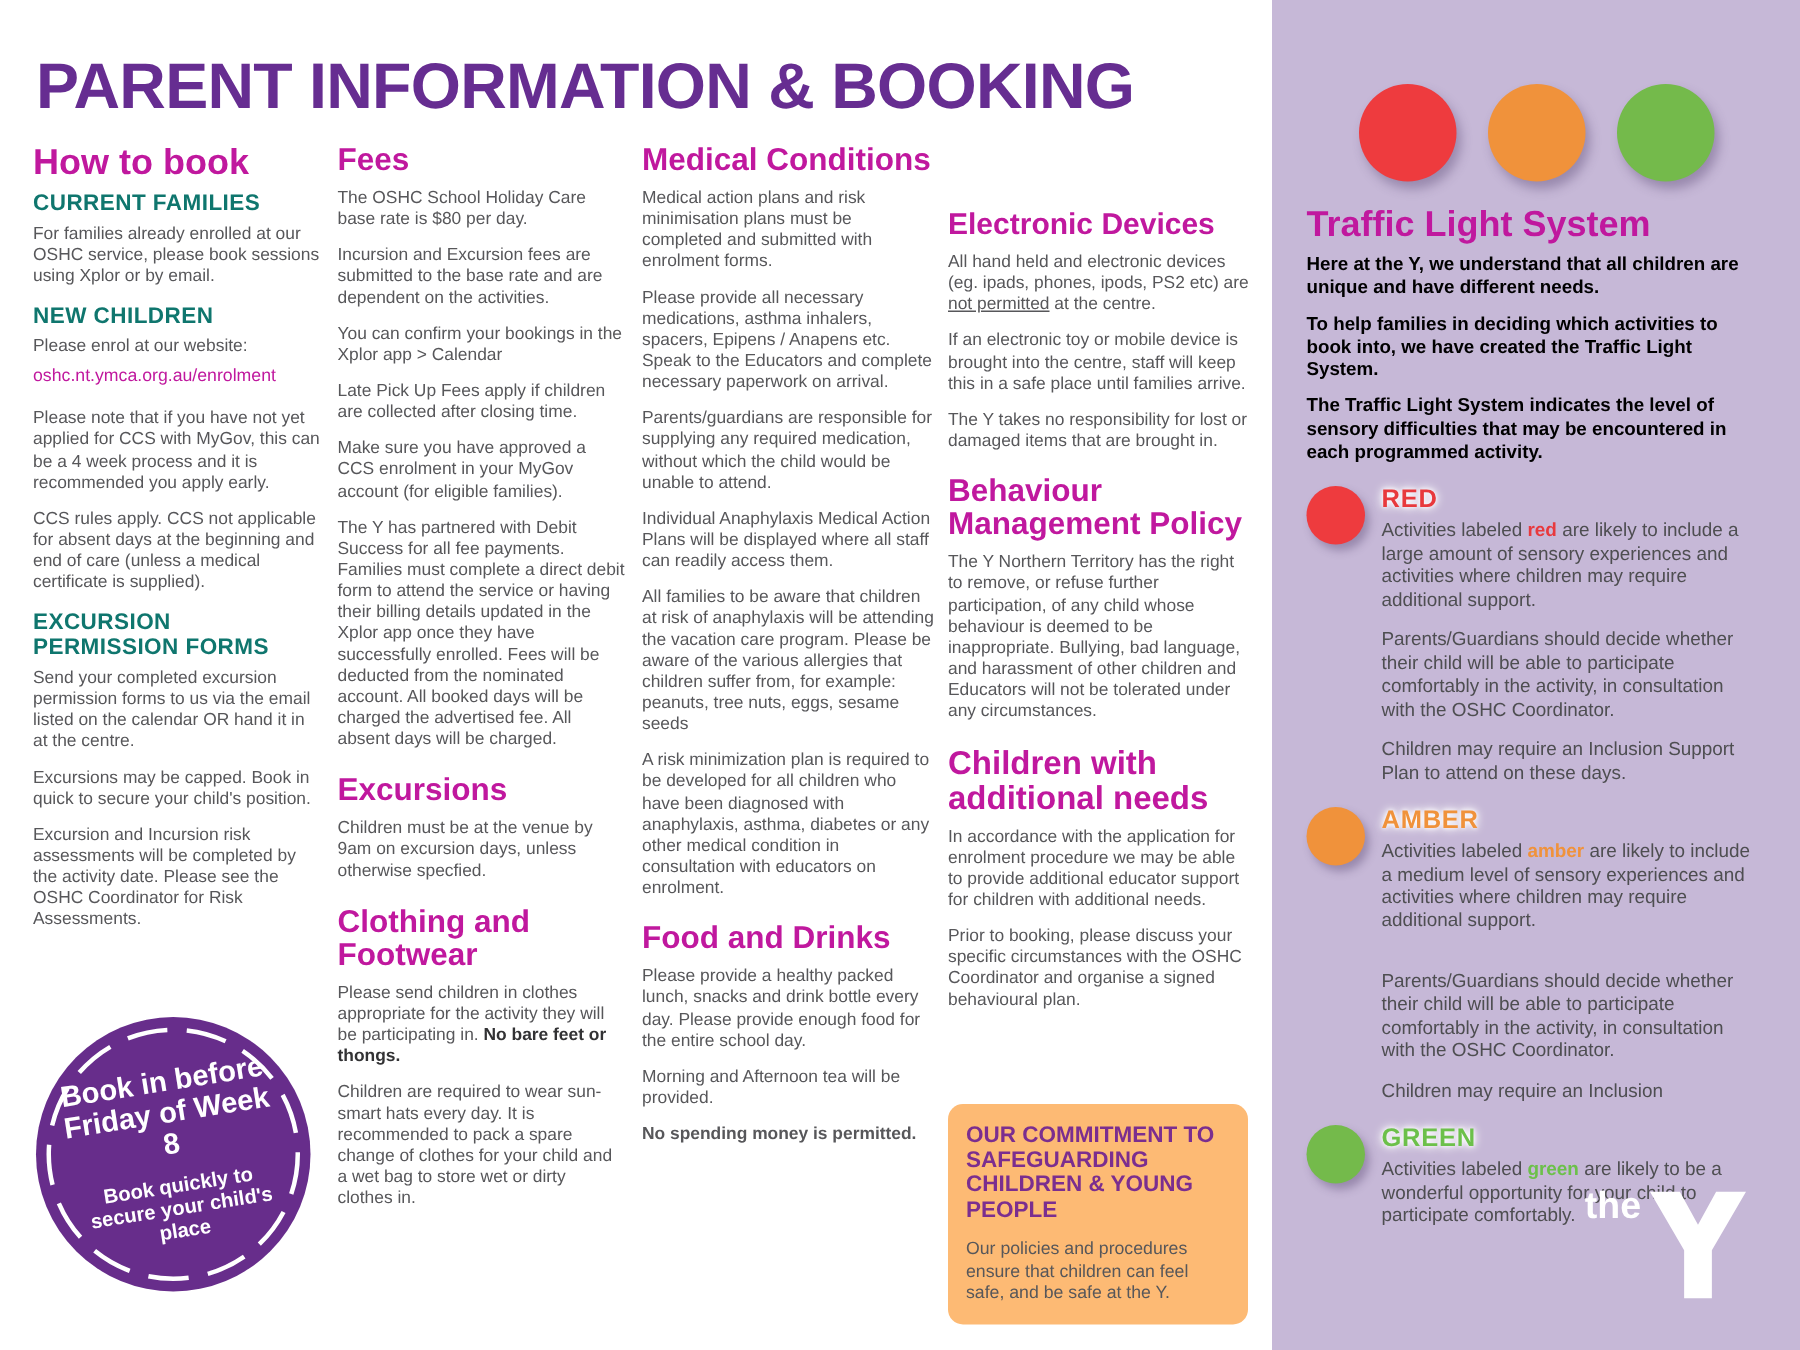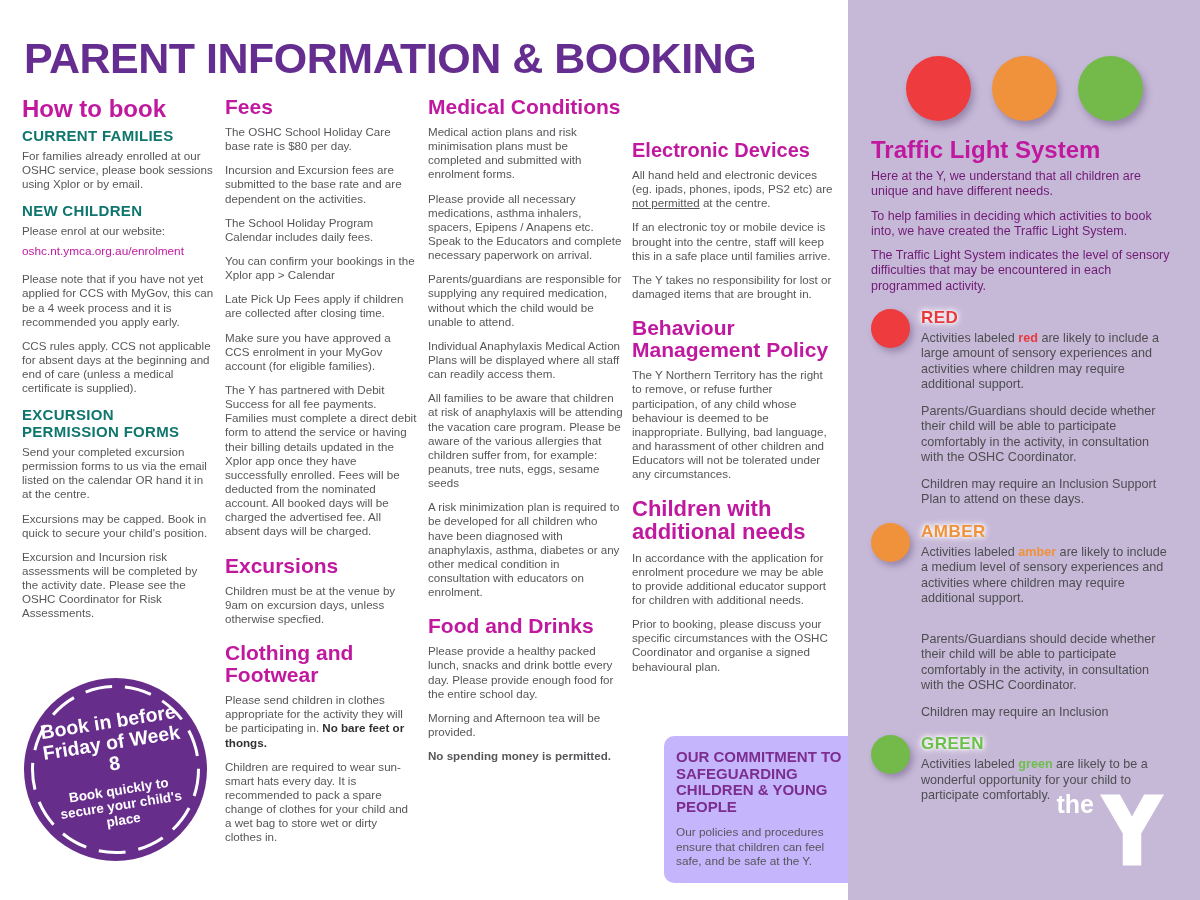--- a/index.html
+++ b/index.html
@@ -33,37 +33,37 @@
   }
   .badge svg.ring { position:absolute; inset:0; }
   .badge-inner {
     position:absolute; inset:0; display:flex; flex-direction:column; justify-content:center;
     text-align:center; color:#fff; transform:rotate(-9deg); padding:0 20px; gap:9px;
   }
   .badge-line1 { font-size:19.5px; font-weight:800; line-height:1.08; }
   .badge-line2 { font-size:13.5px; font-weight:bold; line-height:1.12; }
   
   .commit {
-    position:absolute; left:664px; top:736px; width:200px;
-    background:#c4b5fd; border-radius:10px; padding:13px 12px 14px 12px;
+    position:absolute; left:632px; top:736px; width:200px;
+    background:#fdba74; border-radius:10px; padding:13px 12px 14px 12px;
   }
   .commit h3 { color:#7b2e8f; font-size:15px; font-weight:800; line-height:1.1; margin-bottom:10px; }
   .commit p { font-size:11.8px; line-height:1.24; color:#57575a; }
   
   .sidebar {
     position:absolute; left:848px; top:0; width:352px; height:900px;
     background:#c6b8d7;
   }
   .lights { display:flex; justify-content:center; gap:21px; margin-top:56px; }
   .light { width:65px; height:65px; border-radius:50%; box-shadow:3px 5px 7px rgba(80,60,105,0.38); }
   .light.red   { background:#ee3b3e; }
   .light.amber { background:#f0923b; }
   .light.green { background:#74ba4b; }
   .sidebar h2 { color:#c0189e; font-size:24px; font-weight:800; margin:16px 28px 7px 23px; line-height:1.05; }
-  .sidebar .intro { font-size:12.5px; line-height:1.22; color:#701a75; margin:0 28px 9px 23px; }
+  .sidebar .intro { font-size:12.5px; line-height:1.22; color:#000000; margin:0 28px 9px 23px;font-weight:bold; }
   .titem { position:relative; margin:14px 26px 0 23px; padding-left:50px; }
   .titem .dot {
     position:absolute; left:0; top:1px; width:39px; height:39px; border-radius:50%;
     box-shadow:3px 4px 6px rgba(80,60,105,0.38);
   }
   .dot.red   { background:#ee3b3e; }
   .dot.amber { background:#f0923b; }
   .dot.green { background:#74ba4b; }
   .titem h3 {
     font-size:17px; font-weight:800; letter-spacing:0.5px; margin-bottom:3px;
@@ -108,21 +108,20 @@
   <div class="badge-inner">
     <div class="badge-line1">Book in before Friday of Week 8</div>
     <div class="badge-line2">Book quickly to secure your child's place</div>
   </div>
 </div>
 
 <div class="col col-2">
   <h2 class="h-mag">Fees</h2>
   <p>The OSHC School Holiday Care base rate is $80 per day.</p>
   <p>Incursion and Excursion fees are submitted to the base rate and are dependent on the activities.</p>
-  <p>The School Holiday Program Calendar includes daily fees.</p>
   <p>You can confirm your bookings in the Xplor app &gt; Calendar</p>
   <p>Late Pick Up Fees apply if children are collected after closing time.</p>
   <p>Make sure you have approved a CCS enrolment in your MyGov account (for eligible families).</p>
   <p>The Y has partnered with Debit Success for all fee payments. Families must complete a direct debit form to attend the service or having their billing details updated in the Xplor app once they have successfully enrolled. Fees will be deducted from the nominated account. All booked days will be charged the advertised fee. All absent days will be charged.</p>
   <h2 class="h-mag mt">Excursions</h2>
   <p>Children must be at the venue by 9am on excursion days, unless otherwise specfied.</p>
   <h2 class="h-mag mt">Clothing and Footwear</h2>
   <p><span>Please send children in clothes appropriate for the activity they will be participating in. </span><span class="bold-run">No bare feet or thongs.</span></p>
   <p>Children are required to wear sun-smart hats every day. It is recommended to pack a spare change of clothes for your child and a wet bag to store wet or dirty clothes in.</p>
 </div>

